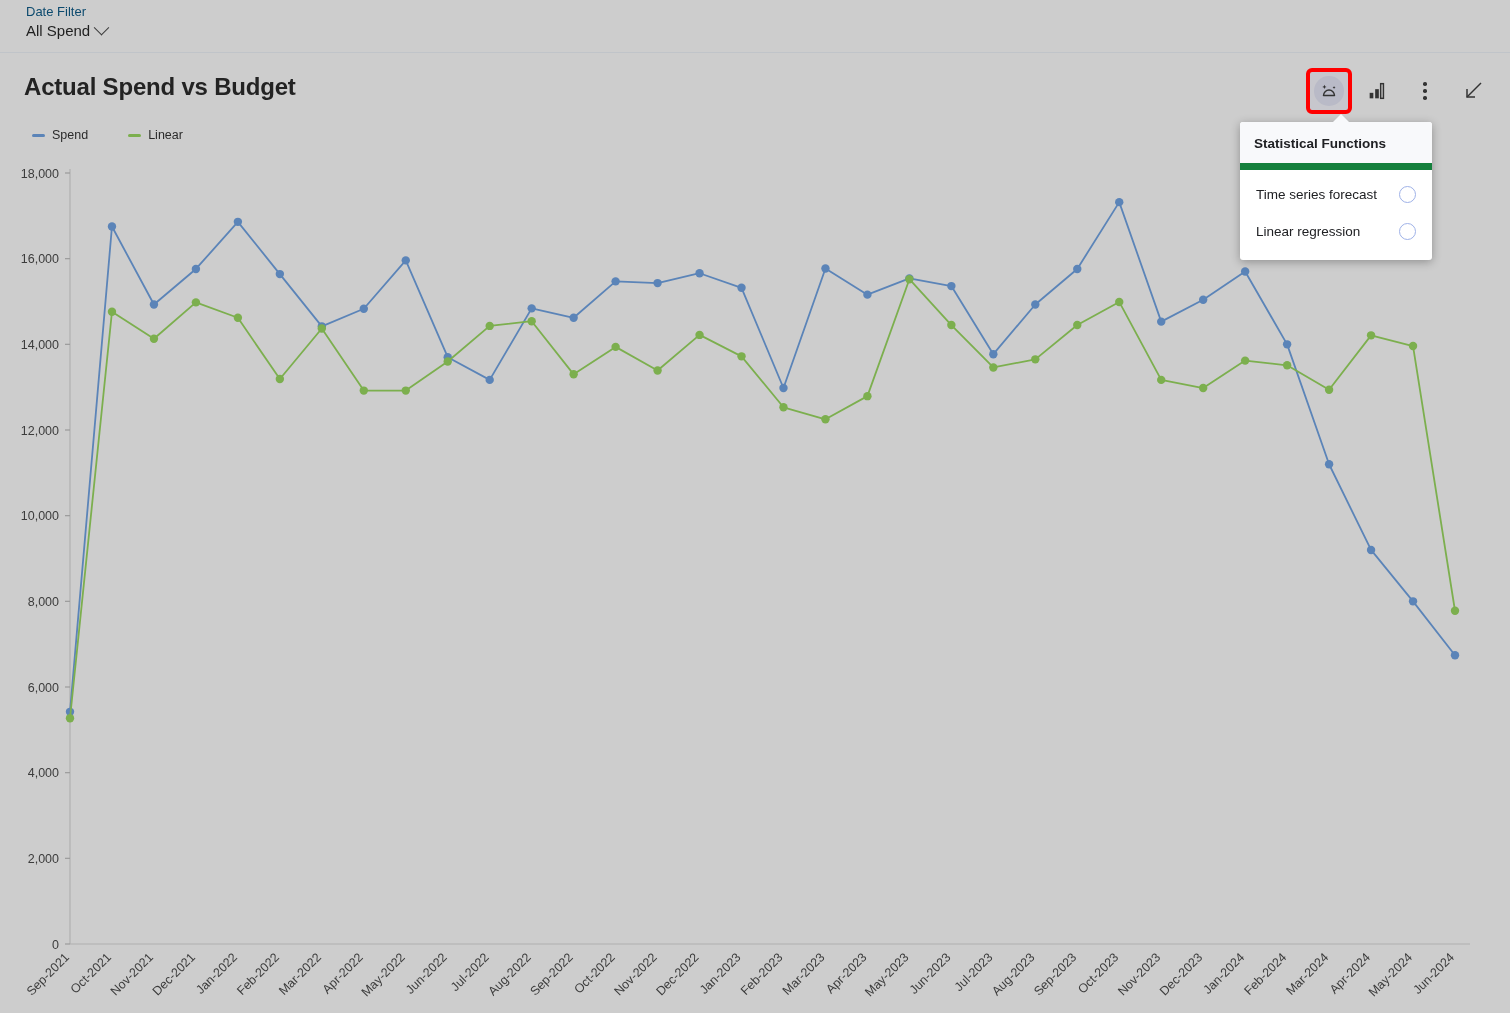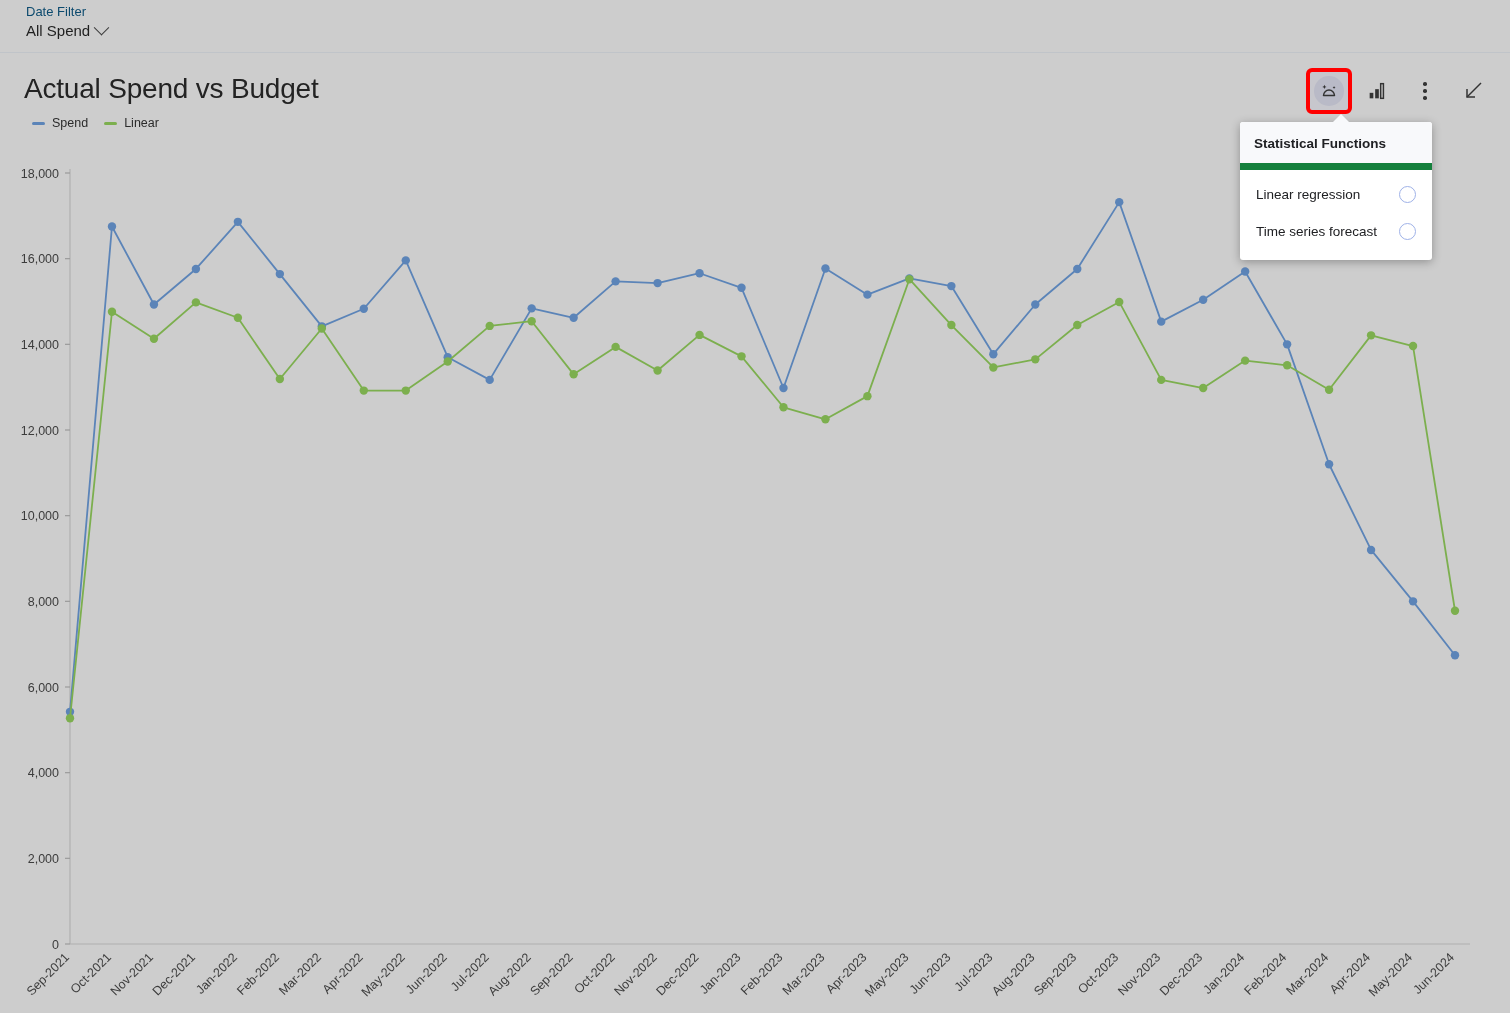--- a/index.html
+++ b/index.html
@@ -29,28 +29,28 @@
   .chev-down {
     display: inline-block; width: 11px; height: 11px;
     border-right: 1.6px solid #3c3c3c;
     border-bottom: 1.6px solid #3c3c3c;
     transform: rotate(45deg) translate(-2px,-2px);
   }
 
   
   #card-title {
     position: absolute; left: 24px; top: 73px;
-    font-size: 28px; font-weight: normal; color: #232323;
+    font-size: 24px; font-weight: bold; color: #232323;
     letter-spacing: -0.2px;
   }
 
   
   #legend {
-    position: absolute; left: 32px; top: 116px;
-    display: flex; align-items: flex-start; gap: 16px;
+    position: absolute; left: 32px; top: 128px;
+    display: flex; align-items: flex-start; gap: 40px;
   }
   .legend-item { display: flex; align-items: center; gap: 7px; cursor: pointer; }
   .legend-dash { width: 13px; height: 3px; border-radius: 2px; display: block; }
   .legend-text { font-size: 12.5px; color: #2b2b2b; }
 
   
   #toolbar {
     position: absolute; right: 18px; top: 72px;
     display: flex; align-items: center; gap: 10px;
   }
@@ -173,25 +173,25 @@
       <path d="M20 4 L6 18" stroke="#333" stroke-width="1.5" fill="none"></path>
       <path d="M6 10 L6 18 L14 18" stroke="#333" stroke-width="1.5" fill="none"></path>
     </svg>
   </div>
 </div>
 
 <div id="stat-fn-panel">
   <div id="panel-header">Statistical Functions</div>
   <div id="panel-items">
     <div class="panel-row">
-      <span class="panel-row-label">Linear regression</span>
+      <span class="panel-row-label">Time series forecast</span>
       <span class="panel-radio"></span>
     </div>
     <div class="panel-row">
-      <span class="panel-row-label">Time series forecast</span>
+      <span class="panel-row-label">Linear regression</span>
       <span class="panel-radio"></span>
     </div>
   </div>
 </div>
 
 <div id="chart-area">
   <svg id="chart-svg" width="1510" height="858">
     <g id="y-axis-group">
         <line x1="70" y1="14" x2="70" y2="789" class="axis-line"></line>
         <line x1="65" y1="789" x2="70" y2="789" class="tick-mark"></line>

